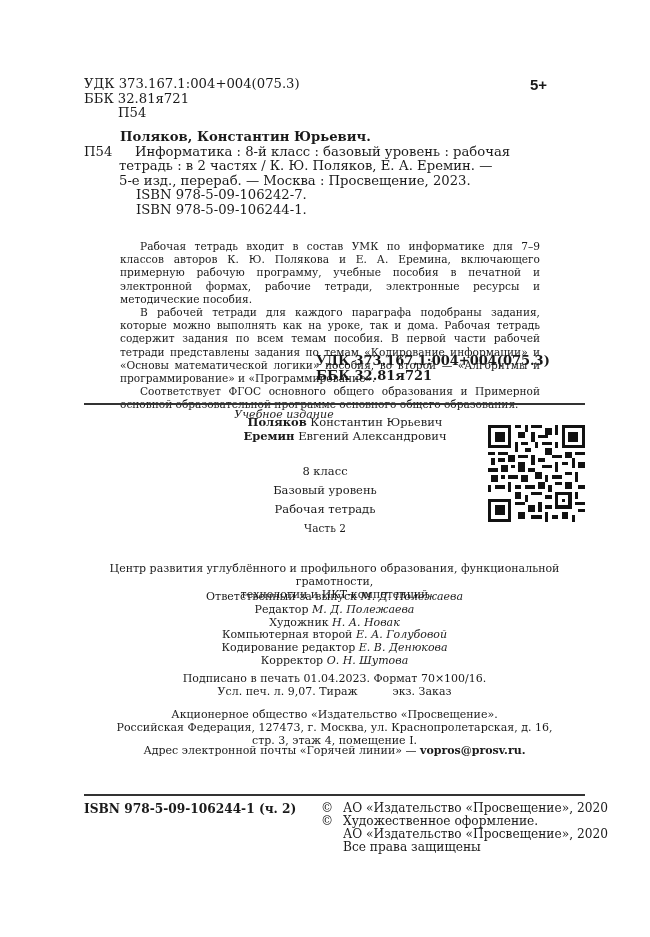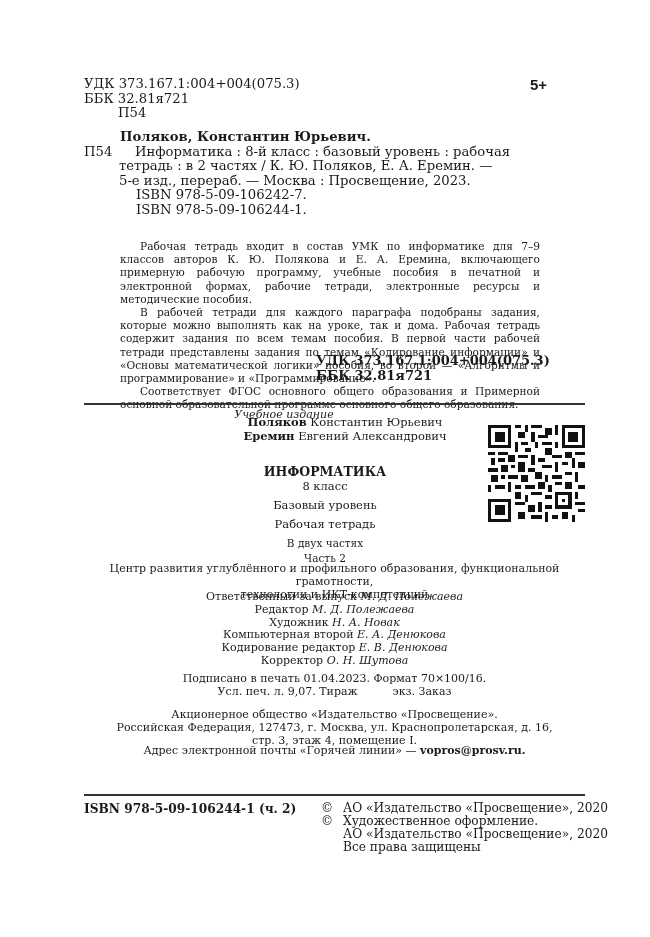--- a/index.html
+++ b/index.html
@@ -94,25 +94,23 @@
 <div class="abs rule rule1"></div>
 
 <div class="abs edtype center">Учебное издание</div>
 
 <div class="abs authors center">
   <div><span class="b">Поляков</span> <span>Константин Юрьевич</span></div>
   <div><span class="b">Еремин</span> <span>Евгений Александрович</span></div>
 </div>
 
 <div class="abs title-block center">
-  <div class="t">ИНФОРМАТИКА</div>
   <div class="g1">8 класс</div>
   <div class="g1">Базовый уровень</div>
   <div class="g1">Рабочая тетрадь</div>
-  <div class="sm">В двух частях</div>
   <div class="sm">Часть 2</div>
 </div>
 
 <svg class="abs qr" viewBox="0 0 29 29" shape-rendering="crispEdges">
   <rect width="29" height="29" fill="#fff"></rect>
   <g fill="#111">
     <path d="M0 0h7v7H0zM1 1v5h5V1zM2 2h3v3H2z" fill-rule="evenodd"></path>
     <path d="M22 0h7v7h-7zM23 1v5h5V1zM24 2h3v3h-3z" fill-rule="evenodd"></path>
     <path d="M0 22h7v7H0zM1 23v5h5v-5zM2 24h3v3H2z" fill-rule="evenodd"></path>
     <path d="M20 20h5v5h-5zM21 21v3h3v-3zM22 22h1v1h-1z" fill-rule="evenodd"></path>
@@ -125,21 +123,21 @@
 
 <div class="abs center-text center">
   <div>Центр развития углублённого и профильного образования, функциональной грамотности,</div>
   <div>технологии и ИКТ-компетенций</div>
 </div>
 
 <div class="abs staff center">
   <div><span>Ответственный за выпуск</span> <span class="i">М. Д. Полежаева</span></div>
   <div><span>Редактор</span> <span class="i">М. Д. Полежаева</span></div>
   <div><span>Художник</span> <span class="i">Н. А. Новак</span></div>
-  <div><span>Компьютерная второй</span> <span class="i">Е. А. Денюкова</span></div>
+  <div><span>Компьютерная второй</span> <span class="i">Е. А. Голубовой</span></div>
   <div><span>Кодирование редактор</span> <span class="i">Е. В. Денюкова</span></div>
   <div><span>Корректор</span> <span class="i">О. Н. Шутова</span></div>
 </div>
 
 <div class="abs print center">
   <div>Подписано в печать 01.04.2023. Формат 70×100/16.</div>
   <div style="white-space:pre">Усл. печ. л. 9,07. Тираж          экз. Заказ</div>
 </div>
 
 <div class="abs pub center">

